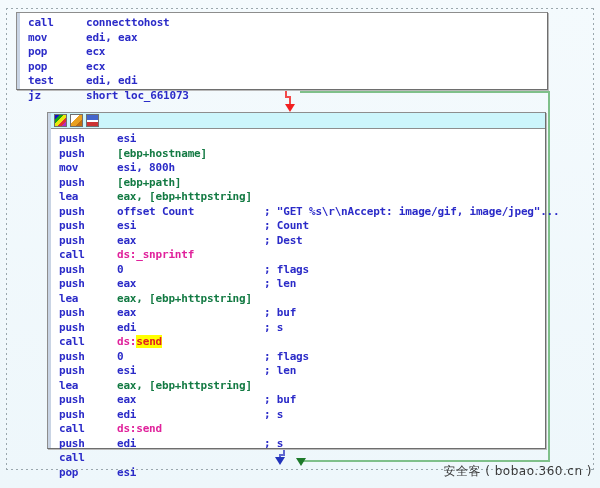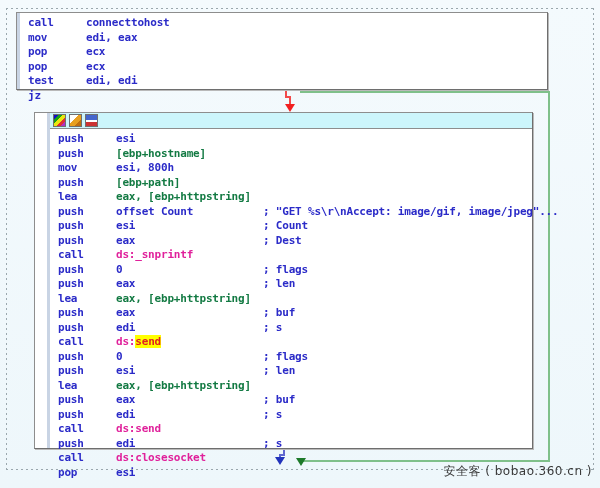--- a/index.html
+++ b/index.html
@@ -179,26 +179,26 @@
     <div class="arrowhead blue" style="left:275px; top:457px;"></div>
 
     <div class="node" id="node-top" style="left:16px; top:12px; width:532px; height:78px;">
       <div class="node-inner">
         <div class="node-body" id="node-top-body" style="padding-top:3px;">
             <div class="code-line"><span class="mnem">call</span><span class="ops t-blue">connecttohost</span></div>
             <div class="code-line"><span class="mnem">mov</span><span class="ops t-blue">edi, eax</span></div>
             <div class="code-line"><span class="mnem">pop</span><span class="ops t-blue">ecx</span></div>
             <div class="code-line"><span class="mnem">pop</span><span class="ops t-blue">ecx</span></div>
             <div class="code-line"><span class="mnem">test</span><span class="ops t-blue">edi, edi</span></div>
-            <div class="code-line"><span class="mnem">jz</span></div>
+            <div class="code-line"><span class="mnem">jz</span><span class="ops t-blue">short loc_661073</span></div>
           </div>
       </div>
     </div>
 
-    <div class="node" id="node-main" style="left:34px; top:112px; width:499px; height:337px;padding-left:12px;">
+    <div class="node" id="node-main" style="left:47px; top:112px; width:499px; height:337px;">
       <div class="node-inner">
 
         <div class="node-titlebar">
           <span class="tb-icon palette"></span>
           <span class="tb-icon pencil"></span>
           <span class="tb-icon screen"></span>
         </div>
 
         <div class="node-body" id="node-main-body" style="padding-top:3px;">
             <div class="code-line"><span class="mnem">push</span><span class="ops t-blue">esi</span></div>
@@ -216,21 +216,21 @@
             <div class="code-line"><span class="mnem">push</span><span class="ops t-blue">eax</span><span class="cmt">; buf</span></div>
             <div class="code-line"><span class="mnem">push</span><span class="ops t-blue">edi</span><span class="cmt">; s</span></div>
             <div class="code-line"><span class="mnem">call</span><span class="ops t-pink">ds:<span class="hl">send</span></span></div>
             <div class="code-line"><span class="mnem">push</span><span class="ops t-blue">0</span><span class="cmt">; flags</span></div>
             <div class="code-line"><span class="mnem">push</span><span class="ops t-blue">esi</span><span class="cmt">; len</span></div>
             <div class="code-line"><span class="mnem">lea</span><span class="ops t-green">eax, [ebp+httpstring]</span></div>
             <div class="code-line"><span class="mnem">push</span><span class="ops t-blue">eax</span><span class="cmt">; buf</span></div>
             <div class="code-line"><span class="mnem">push</span><span class="ops t-blue">edi</span><span class="cmt">; s</span></div>
             <div class="code-line"><span class="mnem">call</span><span class="ops t-pink">ds:send</span></div>
             <div class="code-line"><span class="mnem">push</span><span class="ops t-blue">edi</span><span class="cmt">; s</span></div>
-            <div class="code-line"><span class="mnem">call</span><span class="ops t-pink">ds:closesocket</span></div>
+            <div class="code-line"><span class="mnem">call</span></div>
             <div class="code-line"><span class="mnem">pop</span><span class="ops t-blue">esi</span></div>
           </div>
       </div>
     </div>
 
     <div id="watermark">安全客 ( bobao.360.cn )</div>
 
   </div>
 </div>
 

